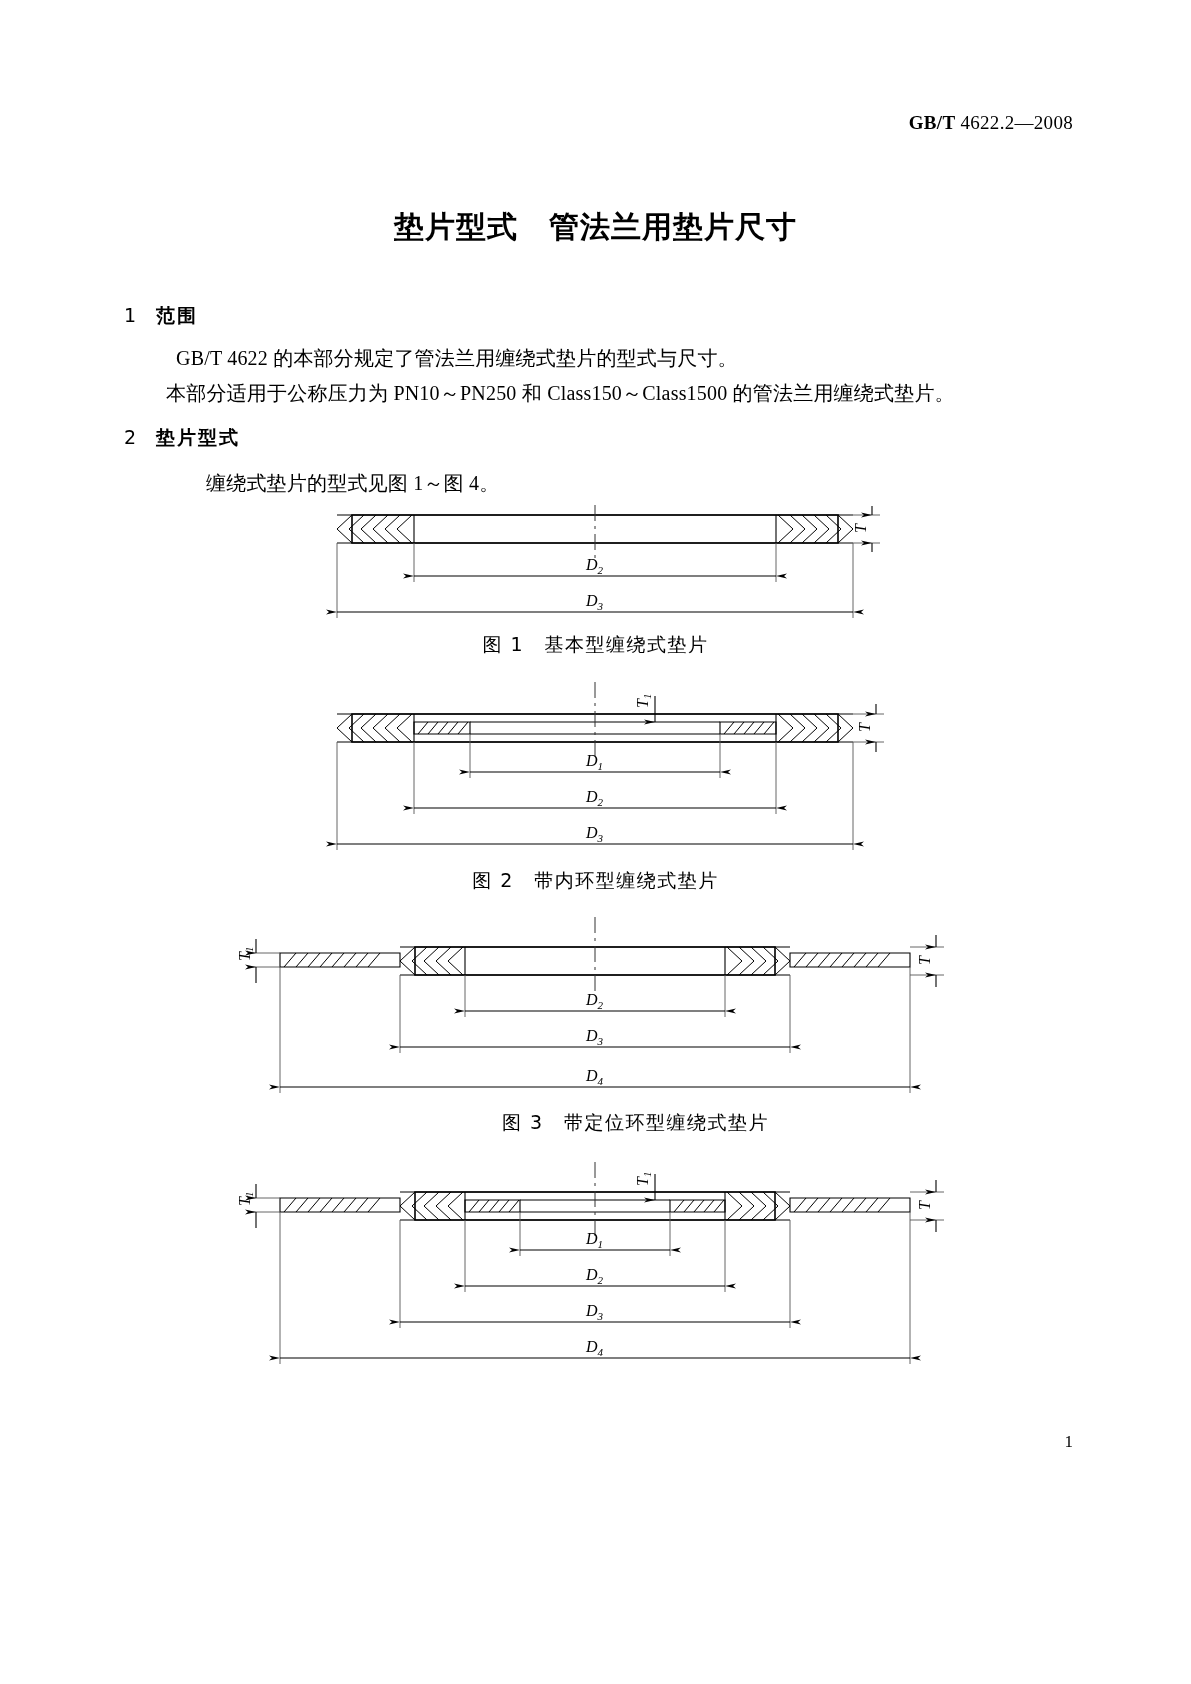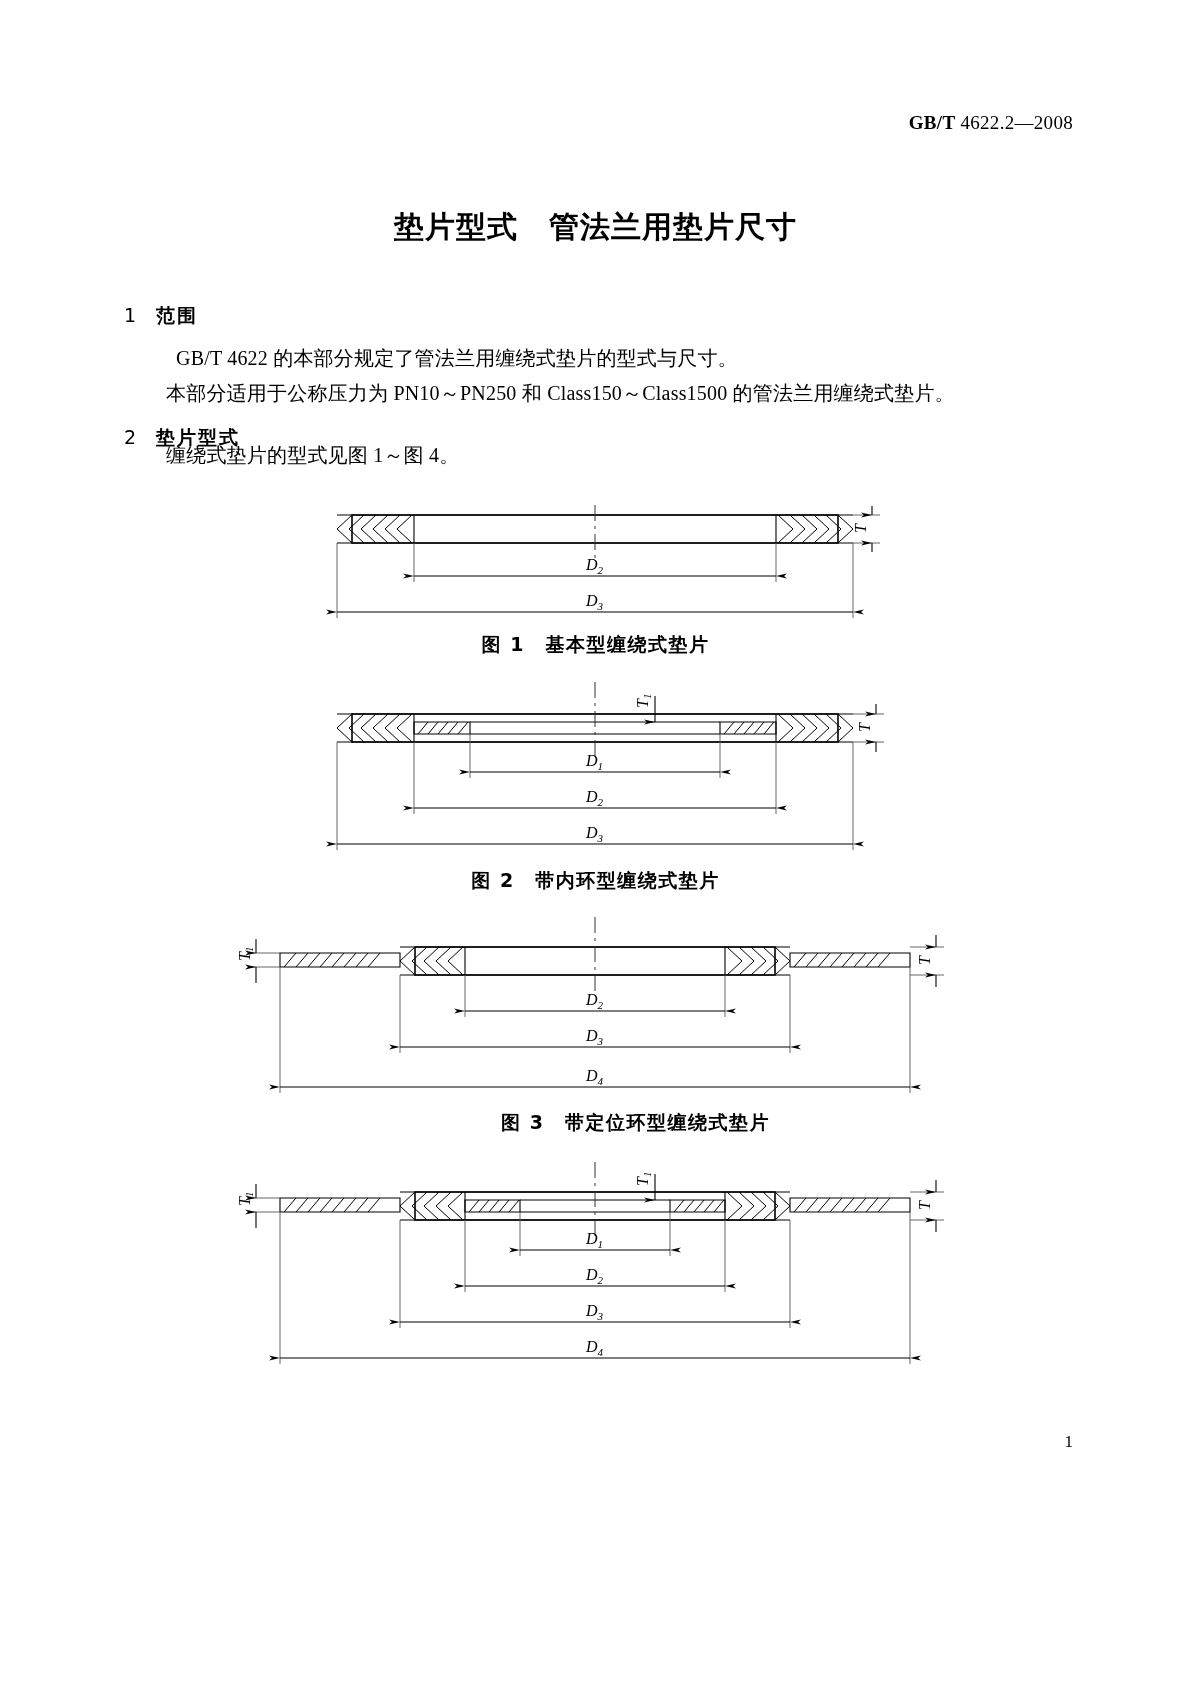--- a/index.html
+++ b/index.html
@@ -60,30 +60,30 @@
   .para {
     position: absolute;
     left: 166px;
     font-family: "Liberation Serif", serif;
     font-size: 20px;
     white-space: nowrap;
     letter-spacing: 0.2px;
   }
   #p1 { top: 345px; margin-left: 10px; }
   #p2 { top: 380px; }
-  #p3 { top: 442px; }
+  #p3 { top: 470px; margin-left: 40px; }
 
   
   .fig-cap {
     position: absolute;
     left: 0;
     width: 1191px;
     text-align: center;
     font-family: "DejaVu Sans", sans-serif;
-    font-weight: 700;
+    font-weight: 400;
     font-size: 19px;
     letter-spacing: 1.5px;
   }
   #cap1 { top: 632px; }
   #cap2 { top: 868px; }
   #cap3 { top: 1110px; margin-left: 40px; }
   #cap4 { top: 1378px; }
 
   
   .figwrap { position: absolute; left: 0; width: 1191px; }

